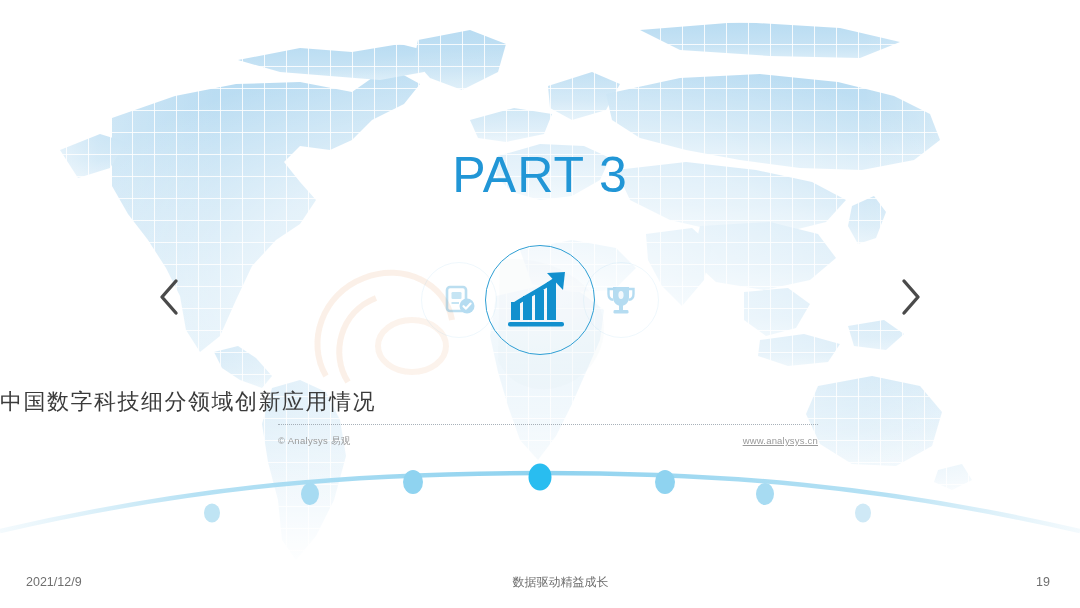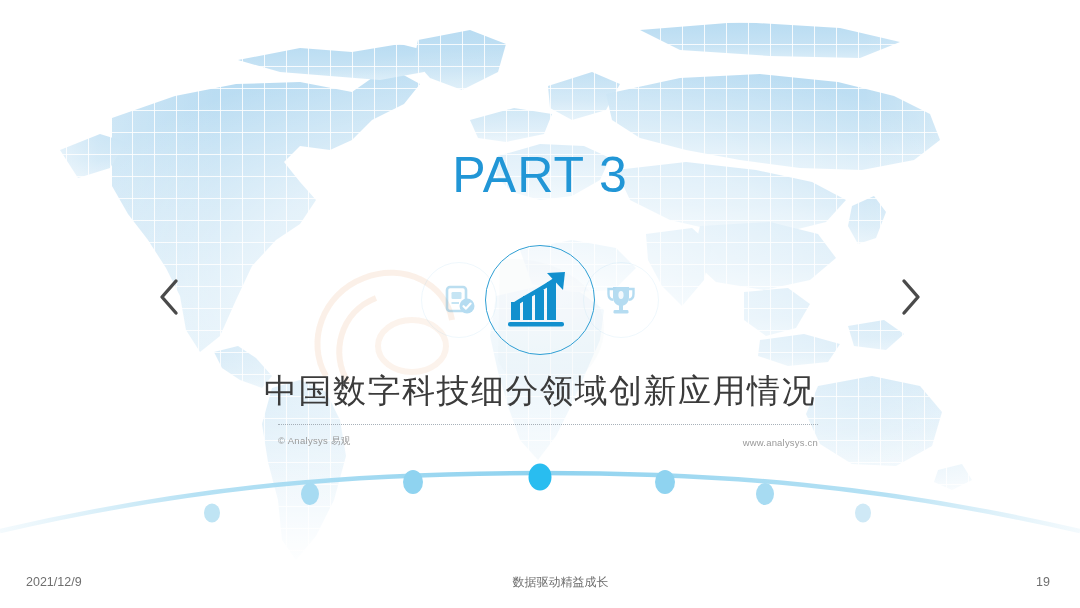--- a/index.html
+++ b/index.html
@@ -125,23 +125,23 @@
     color: #4a4a4a;
     cursor: pointer;
   }
   .nav-prev { left: 146px; }
   .nav-next { left: 888px; }
 
   
   .headline {
     position: absolute;
     left: 0; right: 0;
-    top: 370px;
-    text-align: center;
-    font-size: 33px;
+    top: 388px;
+    text-align: left;
+    font-size: 22px;
     font-weight: 400;
     color: #3b3b3b;
     letter-spacing: 1.5px;
     line-height: 1.25;
   }
   .divider {
     position: absolute;
     left: 278px;
     top: 424px;
     width: 540px;
@@ -149,26 +149,26 @@
     border-top: 1.5px dotted #9aa4ad;
     opacity: 0.85;
   }
   .credit-row {
     position: absolute;
     left: 278px;
     top: 435px;
     width: 540px;
     display: flex;
     justify-content: space-between;
-    align-items: flex-end;
+    align-items: flex-start;
     font-size: 9.5px;
     color: #9a9a9a;
     letter-spacing: 0.3px;
   }
-  .credit-site { letter-spacing: 0.2px; }
+  .credit-site { letter-spacing: 0.2px; text-decoration: underline; }
 
   
   .arc-wrap {
     position: absolute;
     left: 0;
     top: 455px;
     width: 1080px;
     height: 105px;
     pointer-events: none;
   }

